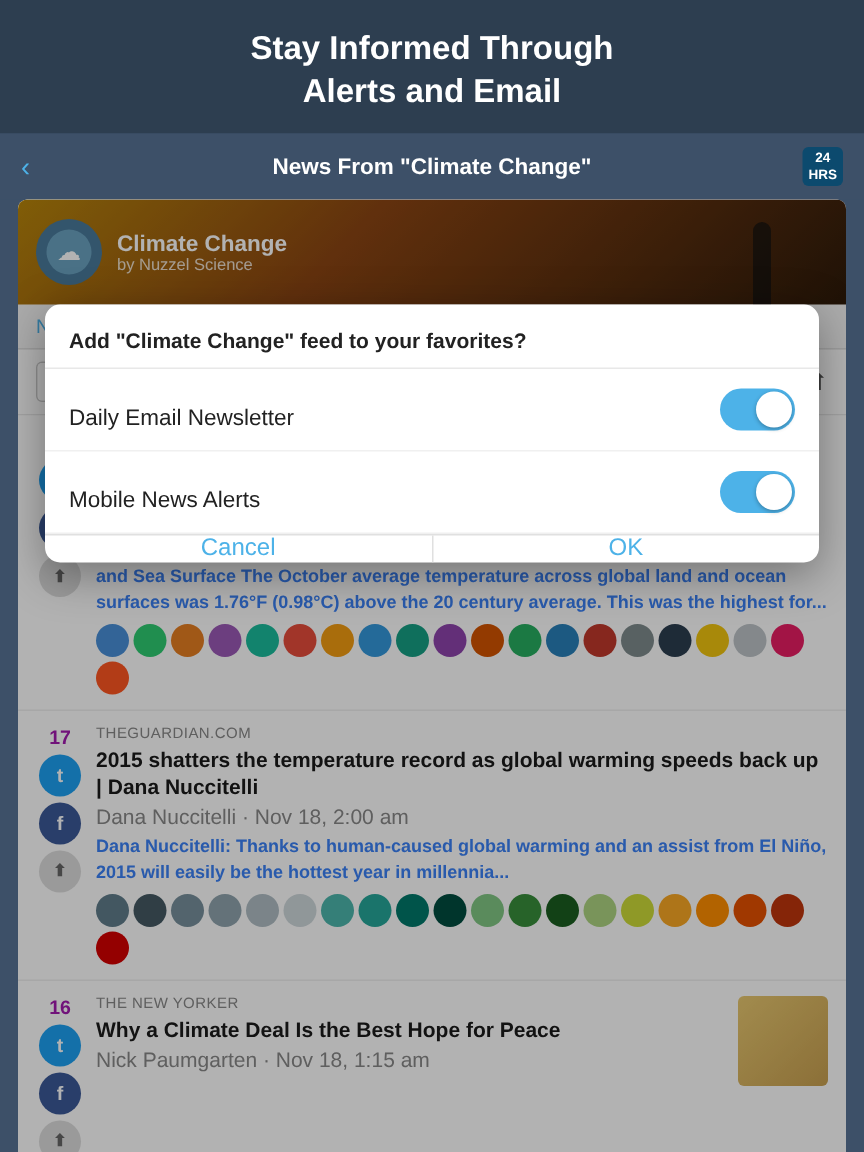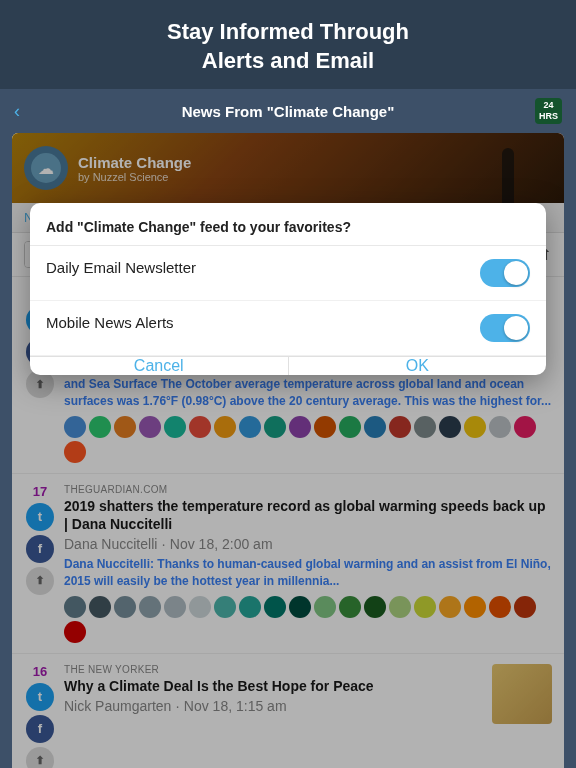--- a/index.html
+++ b/index.html
@@ -41,21 +41,21 @@
       cursor: pointer;
     }
     .nav-title {
       color: #fff;
       font-size: 15px;
       font-weight: 600;
     }
     .nav-badge {
       position: absolute;
       right: 14px;
-      background: #14532d;
+      background: #0c4a6e;
       color: #fff;
       font-size: 9px;
       font-weight: 700;
       border-radius: 4px;
       padding: 2px 4px;
       line-height: 1.2;
       text-align: center;
     }
 
     
@@ -216,21 +216,21 @@
     }
     .dialog-header {
       padding: 16px 16px 10px;
       font-size: 14px;
       font-weight: 600;
       color: #222;
       border-bottom: 1px solid #e8e8e8;
     }
     .dialog-row {
       display: flex;
-      align-items: flex-start;
+      align-items: flex-end;
       justify-content: space-between;
       padding: 13px 16px;
       border-bottom: 1px solid #f0f0f0;
     }
     .dialog-row-label {
       font-size: 15px;
       color: #222;
     }
     
     .toggle {
@@ -474,21 +474,21 @@
   </div>
       <div class="news-item">
     <div class="news-item-left">
       <span class="news-count">17</span>
       <div class="social-btn btn-tw">t</div>
       <div class="social-btn btn-fb">f</div>
       <div class="social-btn btn-share">⬆</div>
     </div>
     <div class="news-item-main">
       <div class="news-source">THEGUARDIAN.COM</div>
-      <div class="news-title">2019 shatters the temperature record as global warming speeds back up | Dana Nuccitelli</div>
+      <div class="news-title">2015 shatters the temperature record as global warming speeds back up | Dana Nuccitelli</div>
       <div class="news-byline">Dana Nuccitelli · Nov 18, 2:00 am</div>
       <div class="news-excerpt">Dana Nuccitelli: Thanks to human-caused global warming and an assist from El Niño, 2015 will easily be the hottest year in millennia...</div>
       <div class="news-avatars">
             <div class="avatar-circle" style="background:#607d8b"></div>
             <div class="avatar-circle" style="background:#455a64"></div>
             <div class="avatar-circle" style="background:#78909c"></div>
             <div class="avatar-circle" style="background:#90a4ae"></div>
             <div class="avatar-circle" style="background:#b0bec5"></div>
             <div class="avatar-circle" style="background:#cfd8dc"></div>
             <div class="avatar-circle" style="background:#4db6ac"></div>

